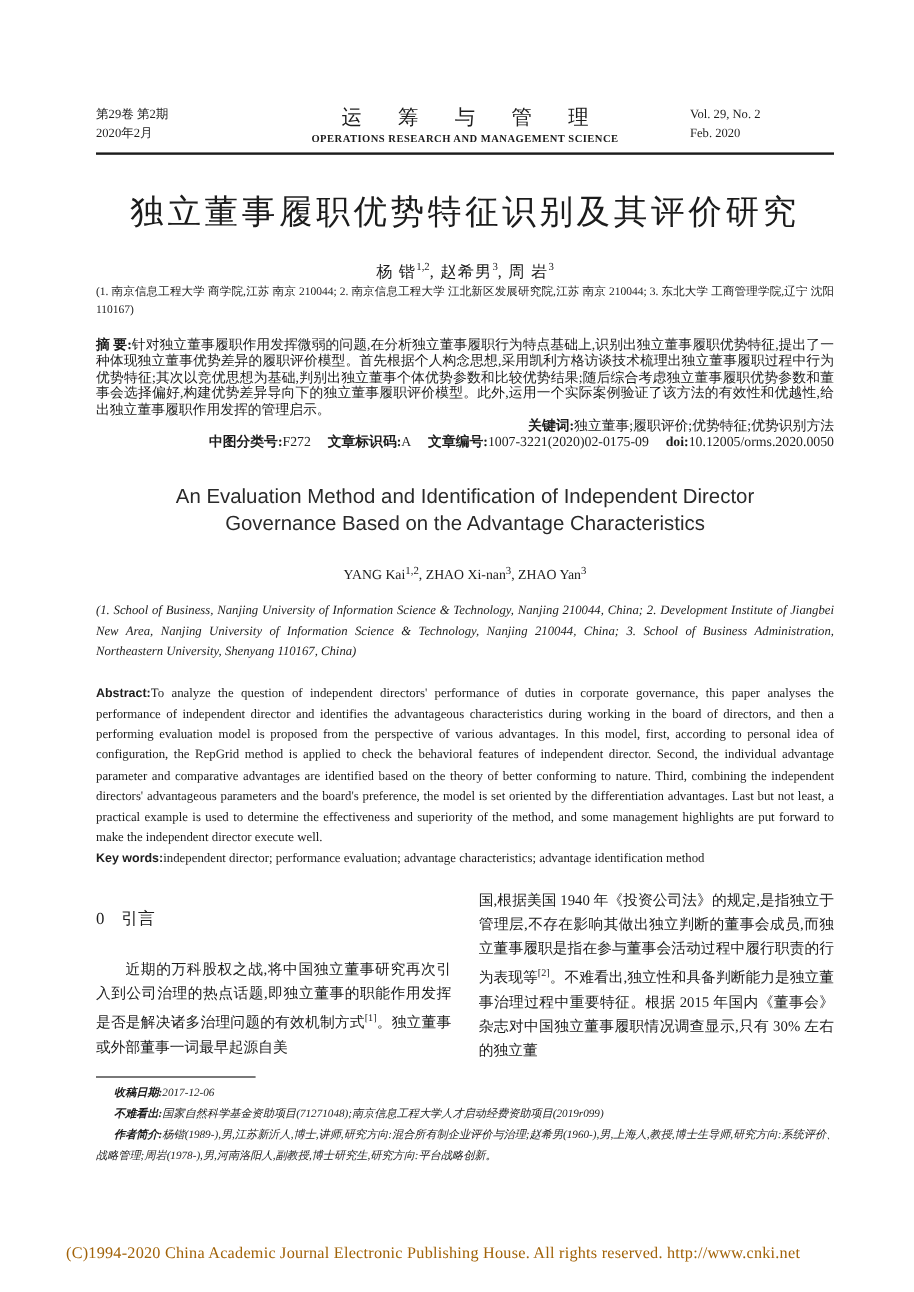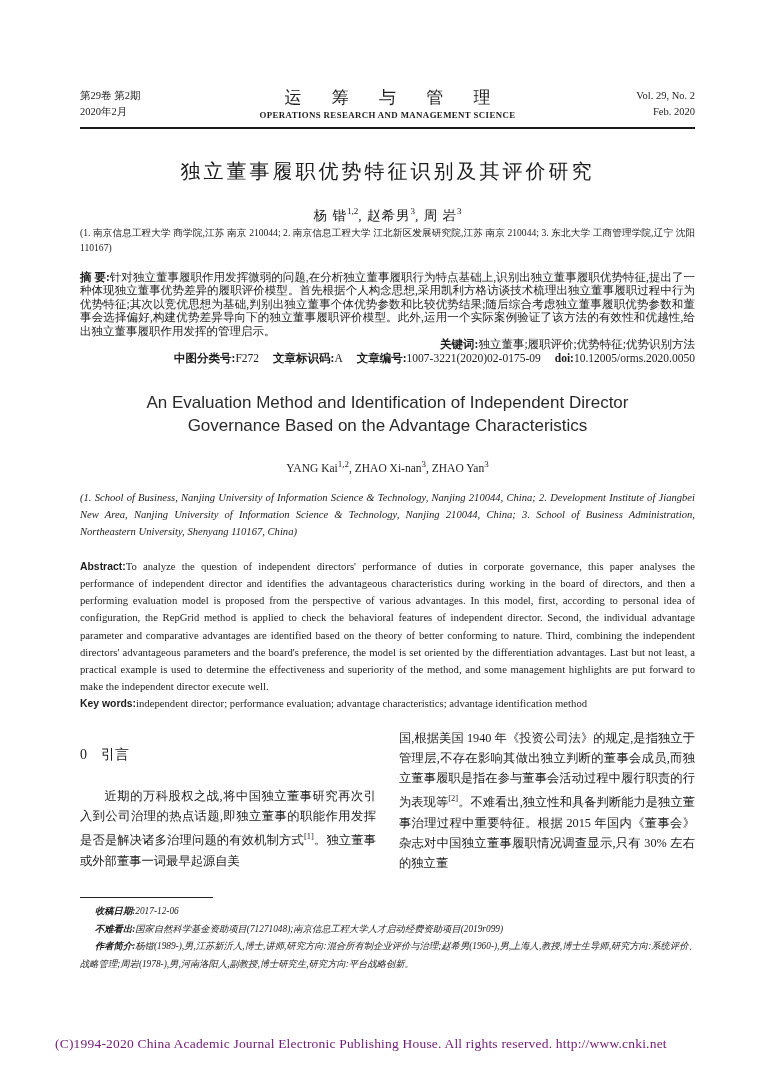--- a/index.html
+++ b/index.html
@@ -15,28 +15,28 @@
   .content {
     position: absolute;
     left: 80px;
     top: 88px;
     width: 615px;
   }
 
   
   .jheader { display: flex; justify-content: space-between; align-items: flex-start; }
   .jh-left, .jh-right { font-size: 10.5px; line-height: 16px; white-space: nowrap; width: 120px; }
-  .jh-right { text-align: right; }
+  .jh-right { }
   .jh-center { text-align: center; flex: 1; }
   .jh-cn { font-size: 17px; letter-spacing: 13px; padding-left: 13px; line-height: 20px; }
   .jh-en { font-size: 8.8px; font-weight: bold; letter-spacing: 0.4px; line-height: 14px; }
   .header-rule { border: none; border-top: 2px solid #1b1b1b; margin-top: 5px; }
 
   
-  .title-cn { margin-top: 29px; text-align: center; font-size: 20px; letter-spacing: 3px; font-weight: 400; }
+  .title-cn { margin-top: 29px; text-align: center; font-size: 28px; letter-spacing: 3px; font-weight: 400; }
   .authors { margin-top: 21px; text-align: center; font-size: 13.5px; letter-spacing: 1px; }
   .authors sup, .authors-en sup { font-size: 9px; letter-spacing: 0; }
   .affil-cn { font-size: 9.6px; line-height: 15.5px; text-align: justify; }
 
   
   .abs-cn { margin-top: 15px; font-size: 11.5px; line-height: 13.5px; text-align: justify; }
   .kw-cn, .meta-cn { font-size: 11.5px; line-height: 13.5px; text-align: right; }
   .lbl { font-weight: bold; }
   .meta-cn .gap { display: inline-block; width: 14px; }
 
@@ -68,21 +68,21 @@
   .fn-rule { border: none; border-top: 1.5px solid #222; width: 133px; margin-bottom: 5px; }
   .fn-item { text-indent: 15px; }
   .fn-item .lbl { font-style: italic; }
 
   
   .watermark {
     position: absolute;
     left: 55px;
     top: 1036px;
     font-size: 13.5px;
-    color: #701a75;
+    color: #a16207;
     letter-spacing: 0.2px;
     white-space: nowrap;
   }
 </style>
 </head>
 <body>
 
 <div class="page">
   <div class="content">
 

